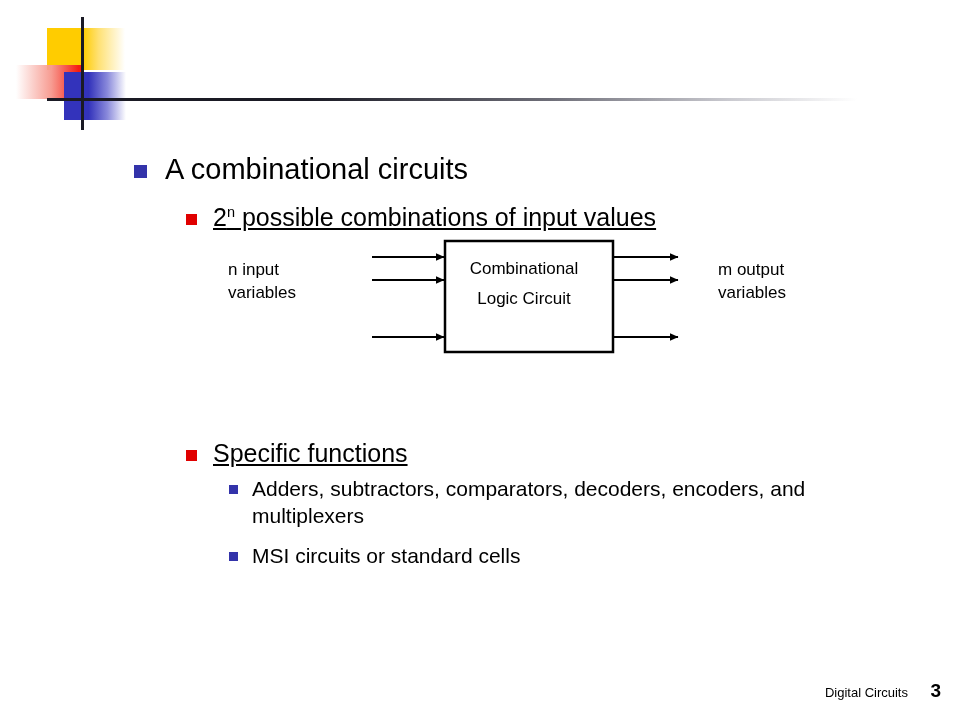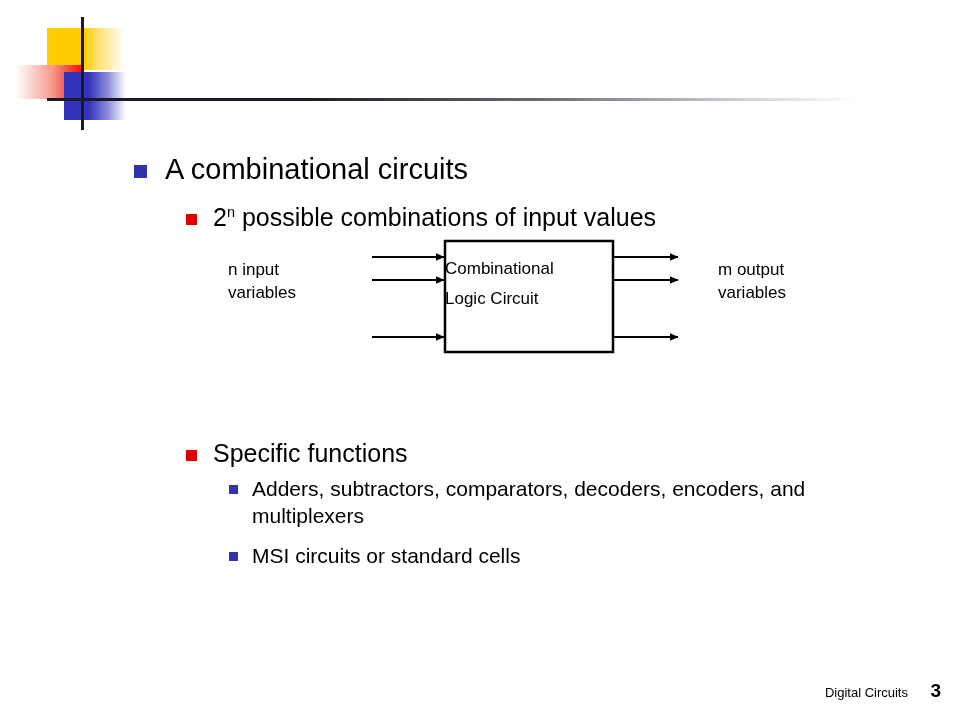--- a/index.html
+++ b/index.html
@@ -85,21 +85,21 @@
   }
   .marker.lvl3 {
     width: 9px; height: 9px;
     background: #3333AA;
     margin-top: 10px;
     margin-right: 14px;
   }
 
   .txt { display: block; }
   .txt.lvl1 { font-size: 29px; line-height: 34px; }
-  .txt.lvl2 { font-size: 25px; line-height: 31px; }
+  .txt.lvl2 { font-size: 25px; line-height: 31px; text-decoration: underline; }
   .txt.lvl3 { font-size: 21px; line-height: 27px; }
 
   #row-title     { left: 134px; top: 126px; width: 700px; }
   #row-combos    { left: 186px; top: 176px; width: 720px; }
   #row-specific  { left: 186px; top: 412px; width: 700px; }
   #row-adders    { left: 229px; top: 449px; width: 690px; }
   #row-msi       { left: 229px; top: 516px; width: 600px; text-align: right; }
 
   .sup {
     font-size: 0.58em;
@@ -119,20 +119,21 @@
     font-size: 17px;
     line-height: 23px;
     white-space: pre-line;
   }
   #label-input  { left: 18px;  top: 26px; }
   #label-output { left: 508px; top: 26px; }
   .boxtext {
     position: absolute;
     left: 235px; top: 22px;
     width: 158px;
+    text-align: center;
     font-size: 17px;
     line-height: 30px;
   }
 
   
   #footer {
     position: absolute;
     left: 3px; top: 680px;
     width: 960px;
     text-align: right;

